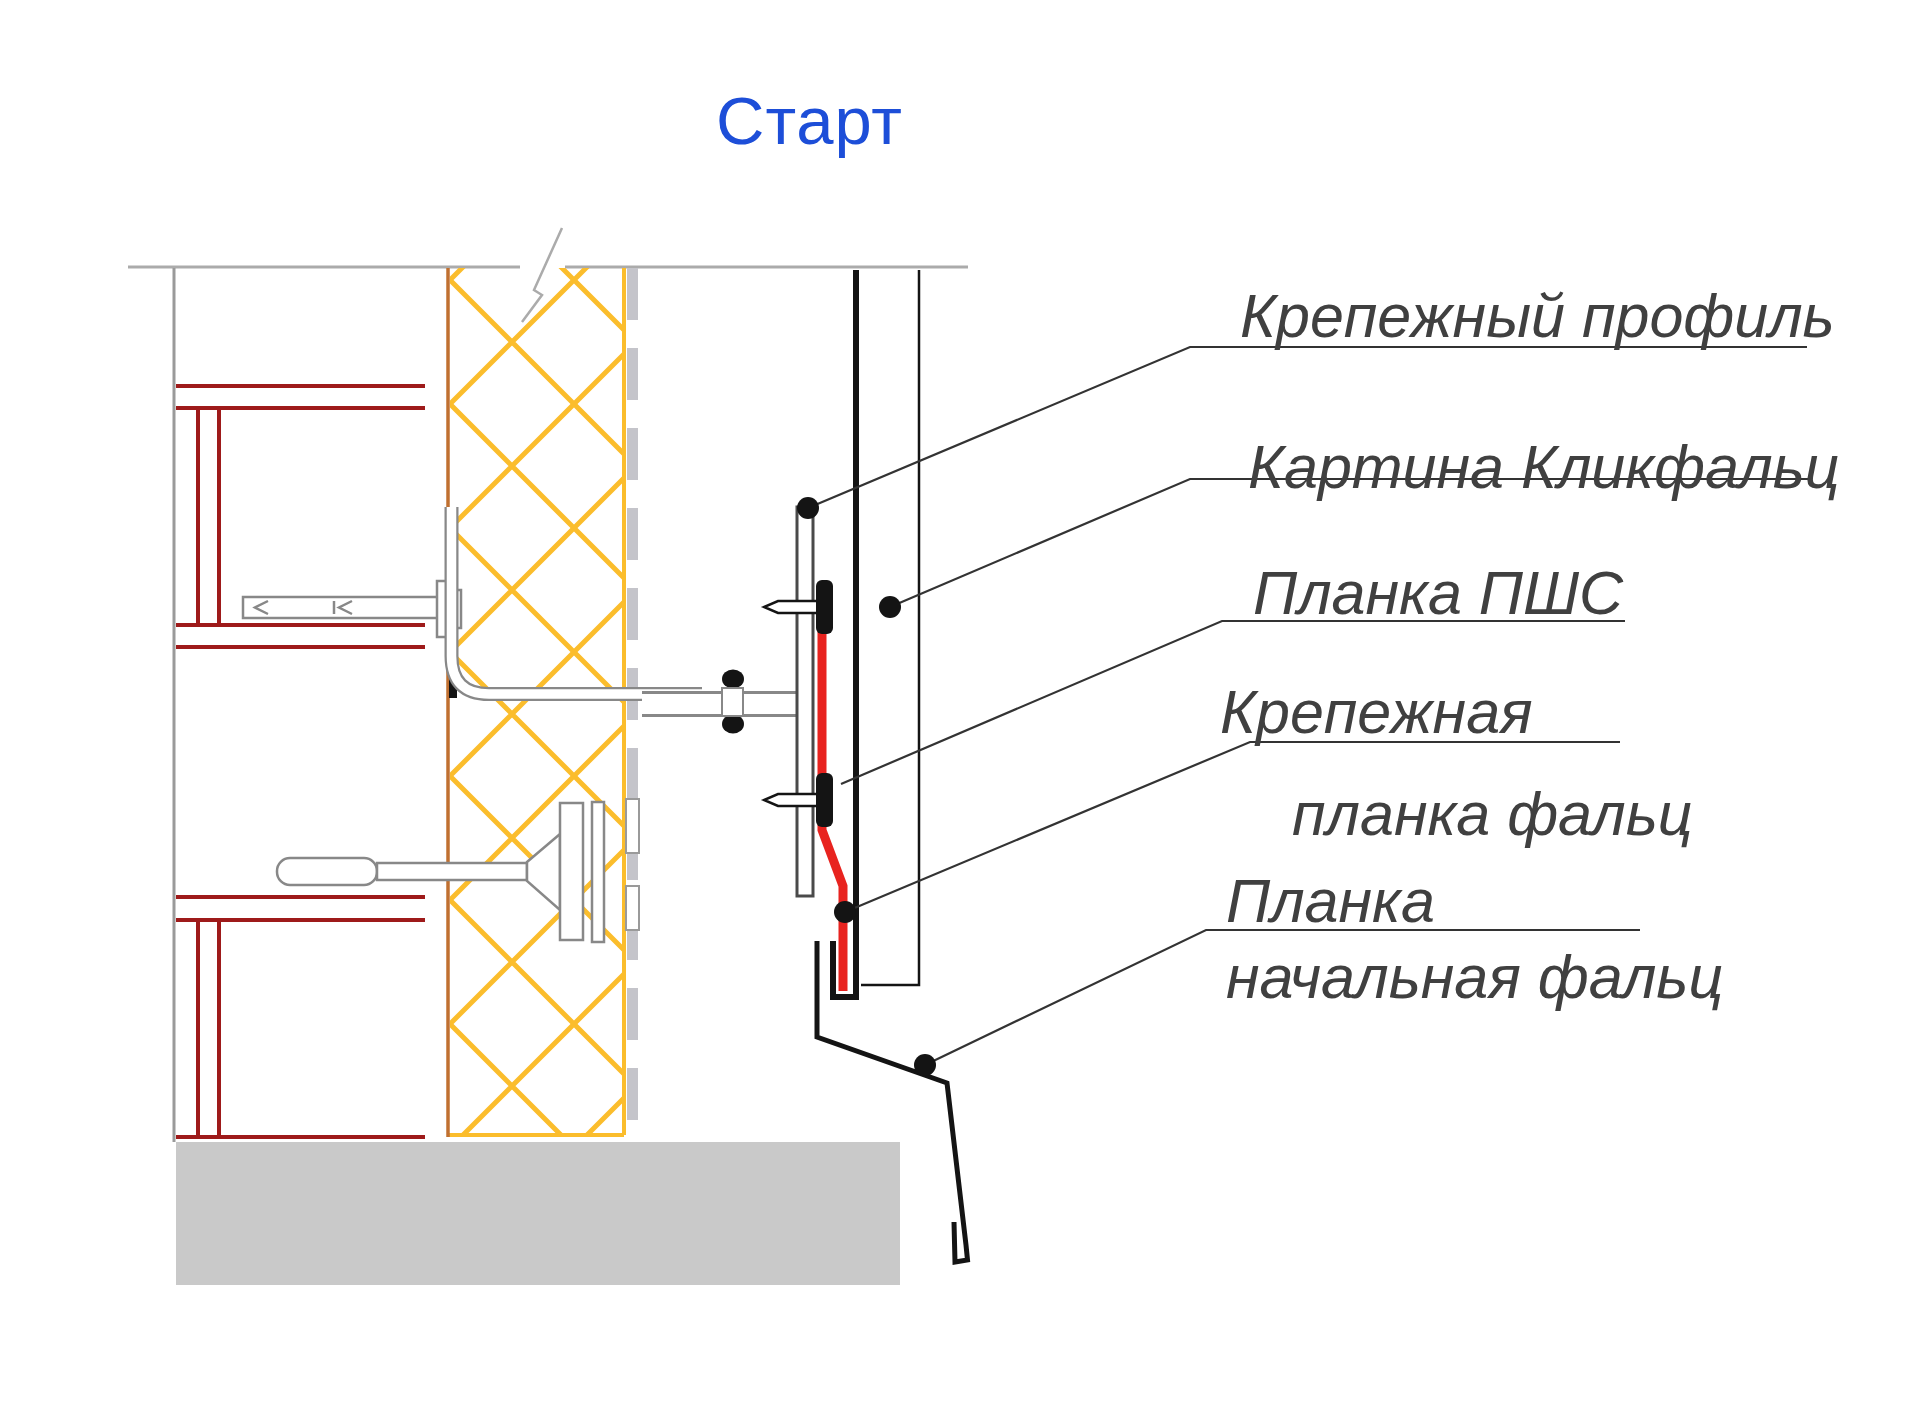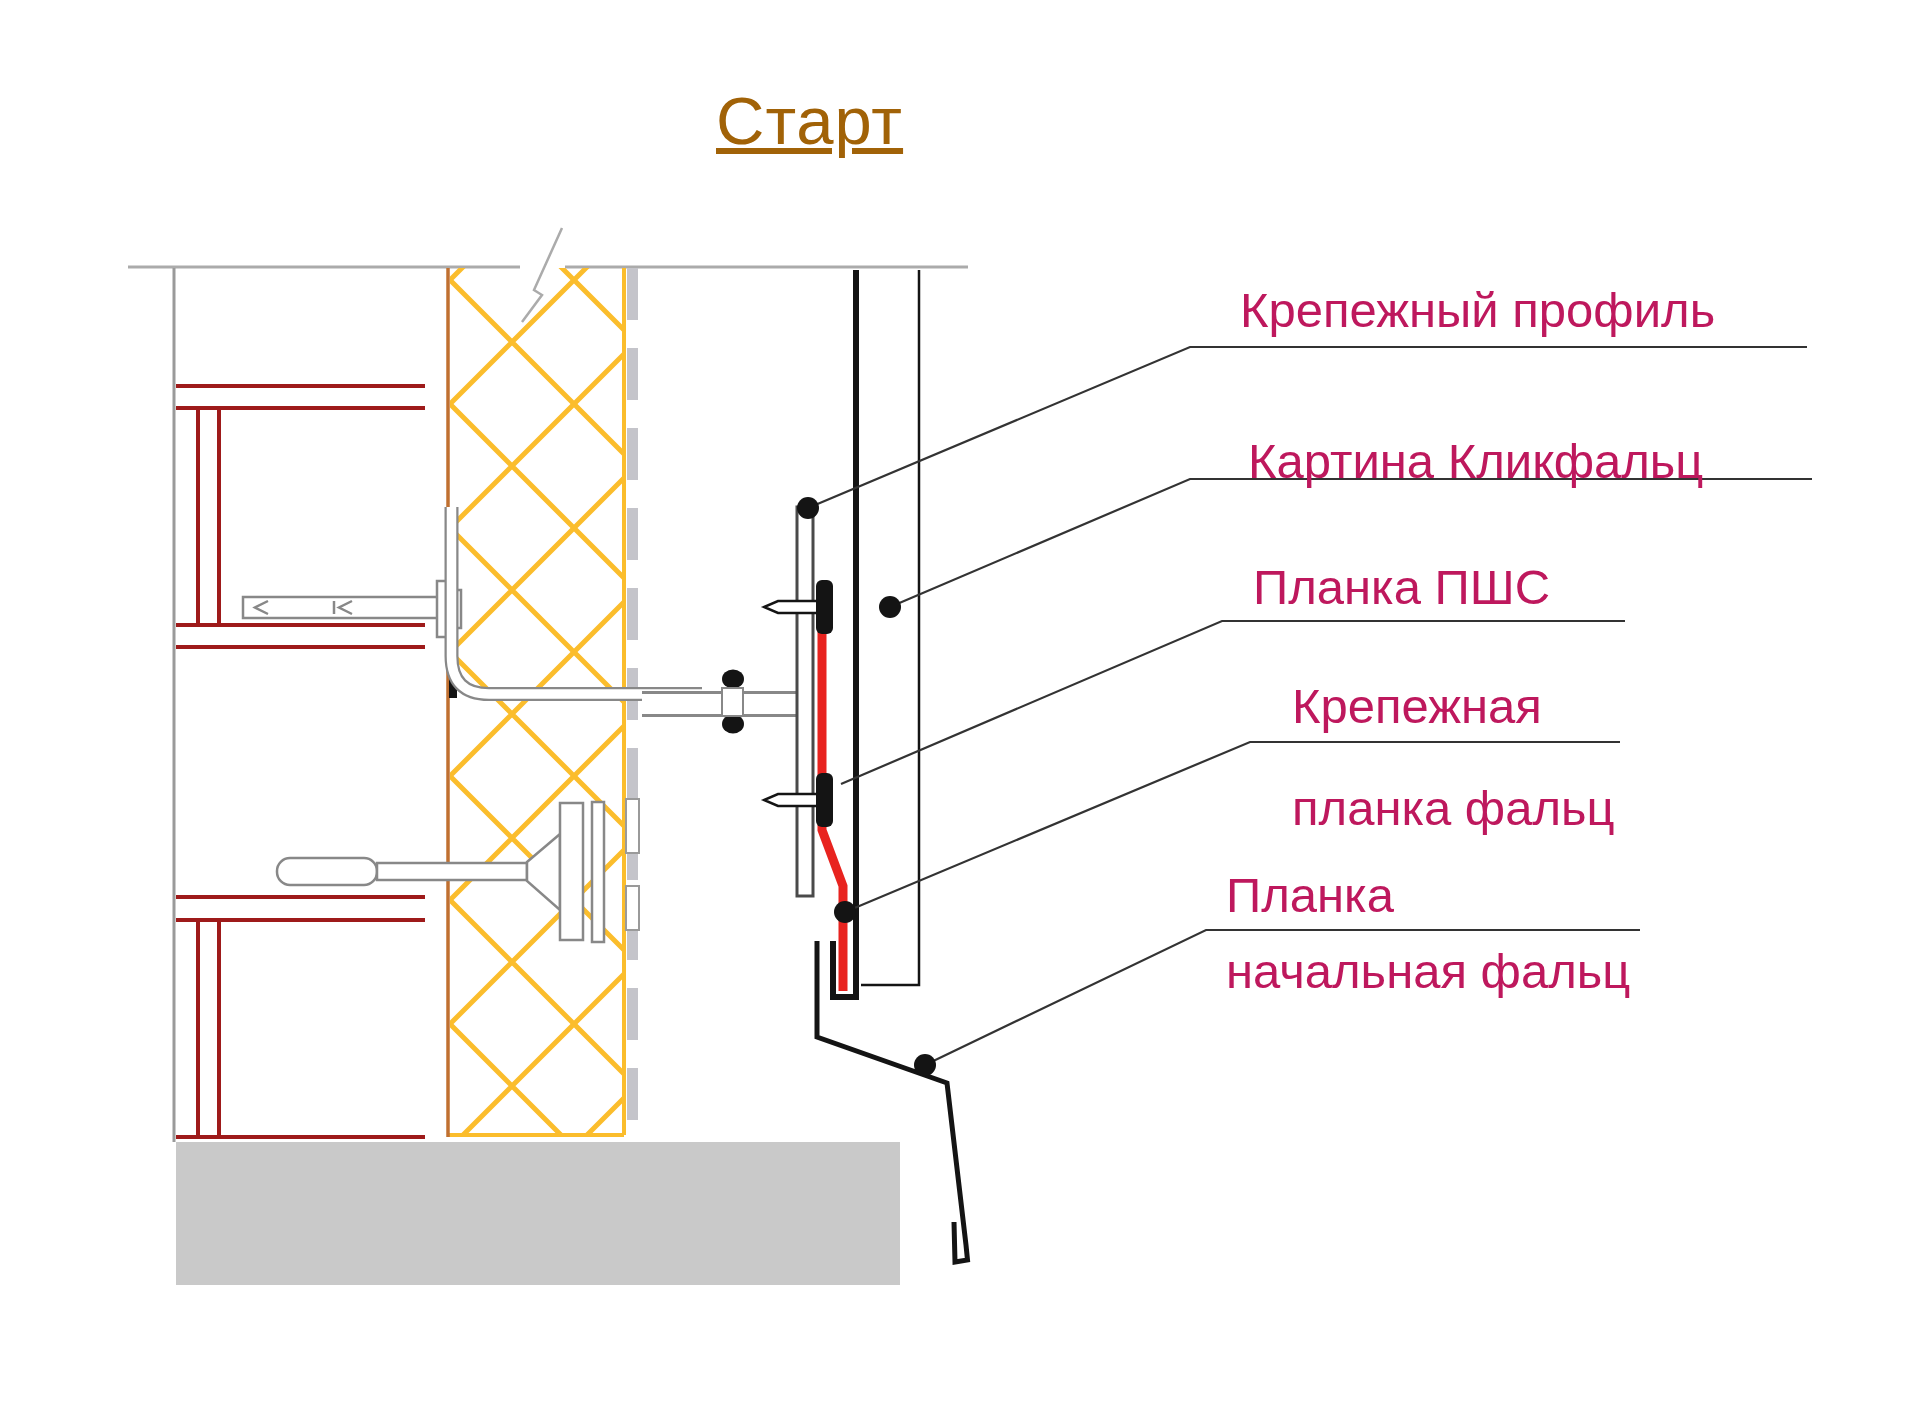--- a/index.html
+++ b/index.html
@@ -1,26 +1,26 @@
 <!DOCTYPE html>
 <html><head>
 <meta charset="utf-8">
 <style>
   html,body{margin:0;padding:0;background:#fff;}
   #page{position:relative;width:1920px;height:1403px;background:#fff;overflow:hidden;
         font-family:"Liberation Sans",sans-serif;}
   #drawing{position:absolute;left:0;top:0;width:1920px;height:1403px;}
   .title{position:absolute;left:716px;top:82px;font-size:67px;font-weight:500;
-         color:#a16207;letter-spacing:1px;white-space:nowrap;text-decoration:underline;}
-  .callout{position:absolute;font-size:49px;color:#be185d;
+         color:#1d4ed8;letter-spacing:1px;white-space:nowrap;}
+  .callout{position:absolute;font-style:italic;font-size:61px;color:#404040;
            white-space:nowrap;line-height:1;}
   .l1{left:1240px;top:286px;}
   .l2{left:1248px;top:417px;margin-top:20px;}
   .l3{left:1253px;top:563px;}
-  .l4a{left:1292px;top:682px;}
+  .l4a{left:1220px;top:682px;}
   .l4b{left:1292px;top:784px;}
   .l5a{left:1226px;top:871px;}
   .l5b{left:1226px;top:947px;}
 </style>
 </head>
 <body>
 
 <div id="page">
 
   <svg id="drawing" viewBox="0 0 1920 1403" xmlns="http://www.w3.org/2000/svg">

